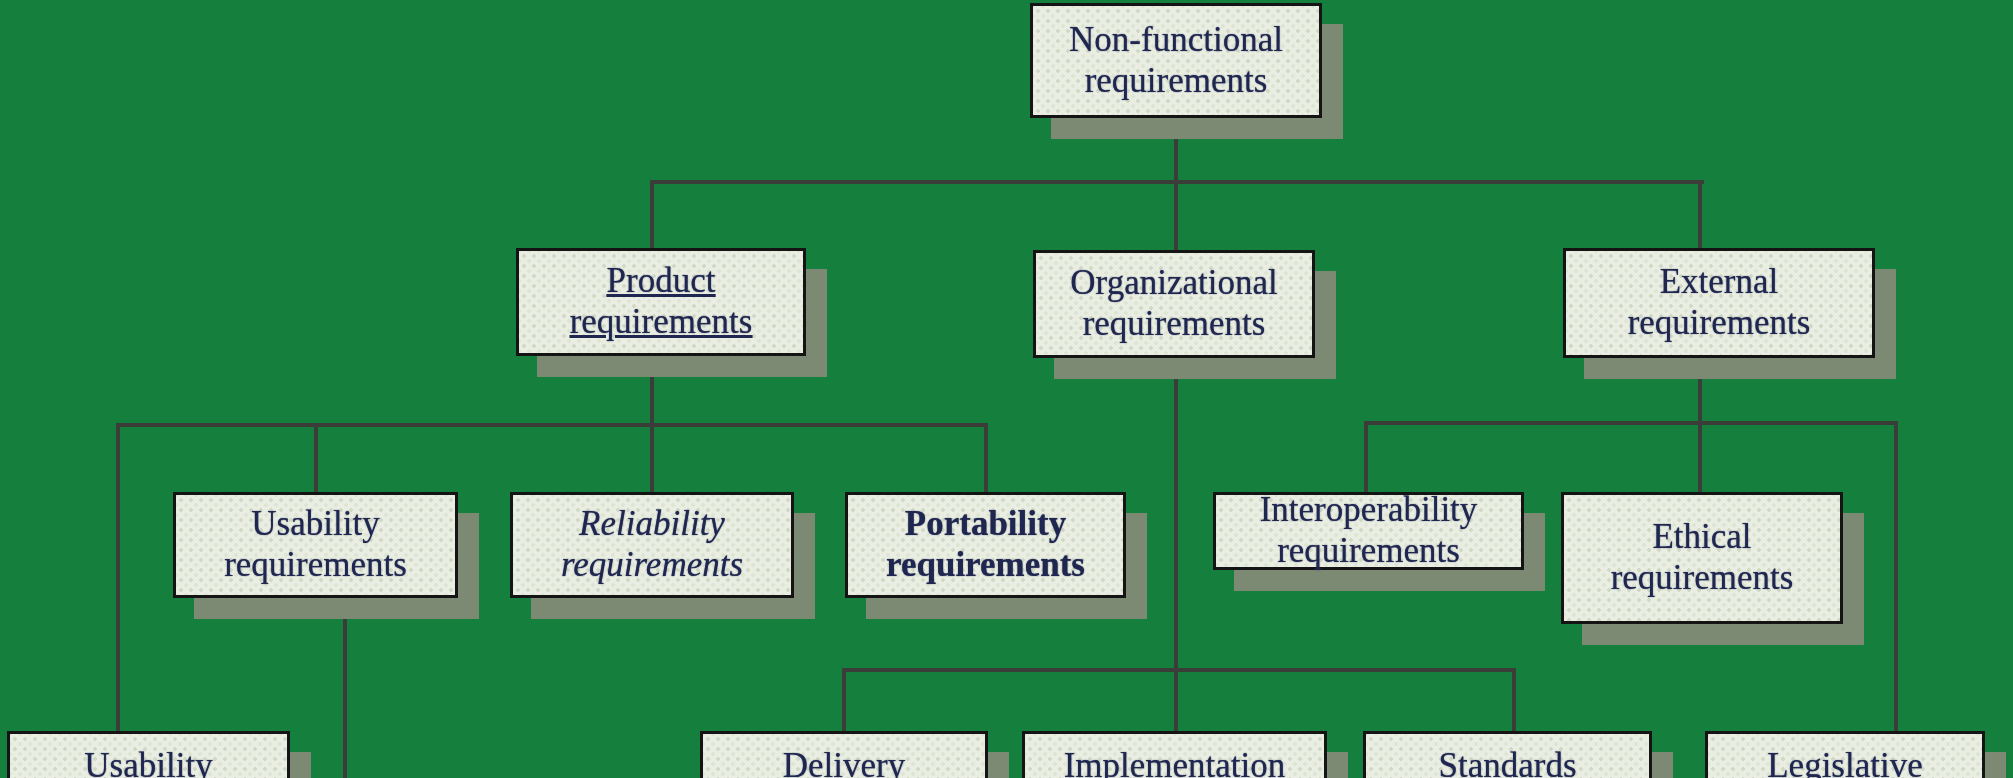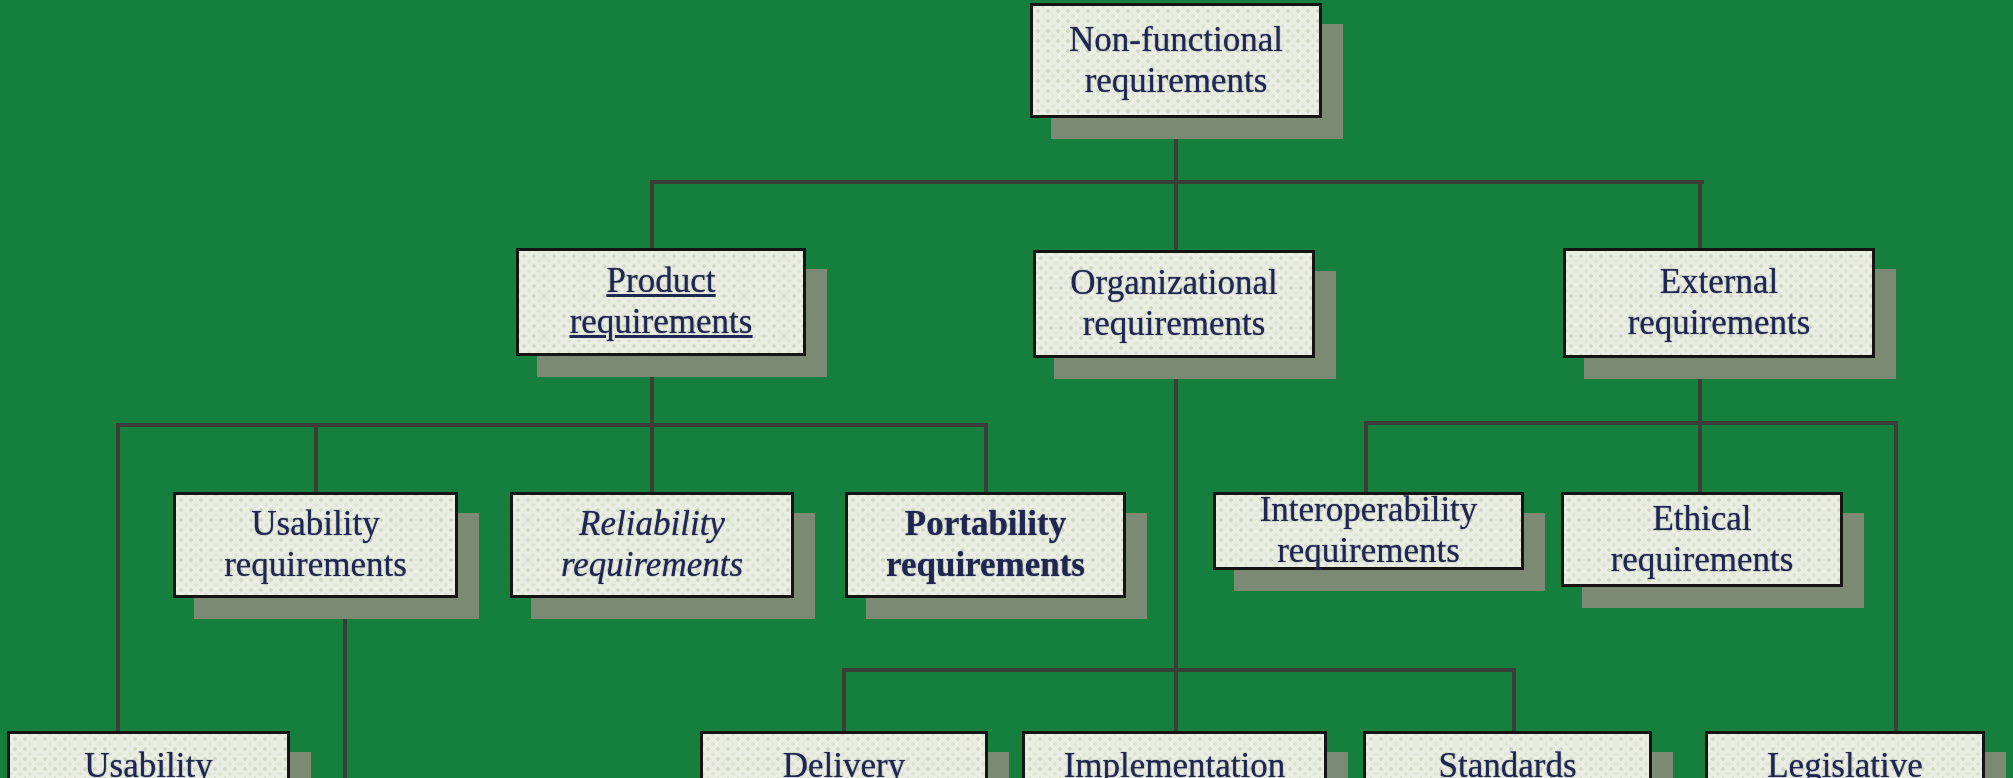--- a/index.html
+++ b/index.html
@@ -77,21 +77,21 @@
 
   <div class="node" style="left:510px;top:492px;width:284px;height:106px;font-style:italic;">Reliability
 requirements</div>
 
   <div class="node" style="left:845px;top:492px;width:281px;height:106px;font-weight:bold;">Portability
 requirements</div>
 
   <div class="node" style="left:1213px;top:492px;width:311px;height:78px;">Interoperability
 requirements</div>
 
-  <div class="node" style="left:1561px;top:492px;width:282px;height:95px;">Ethical
+  <div class="node" style="left:1561px;top:492px;width:282px;height:132px;">Ethical
 requirements</div>
 
   <div class="node" style="left:7px;top:731px;width:283px;height:108px;align-items:flex-start;padding-top:12px;">Usability</div>
 
   <div class="node" style="left:700px;top:731px;width:288px;height:108px;align-items:flex-start;padding-top:12px;">Delivery</div>
 
   <div class="node" style="left:1022px;top:731px;width:305px;height:108px;align-items:flex-start;padding-top:12px;">Implementation</div>
 
   <div class="node" style="left:1363px;top:731px;width:289px;height:108px;align-items:flex-start;padding-top:12px;">Standards</div>
 

